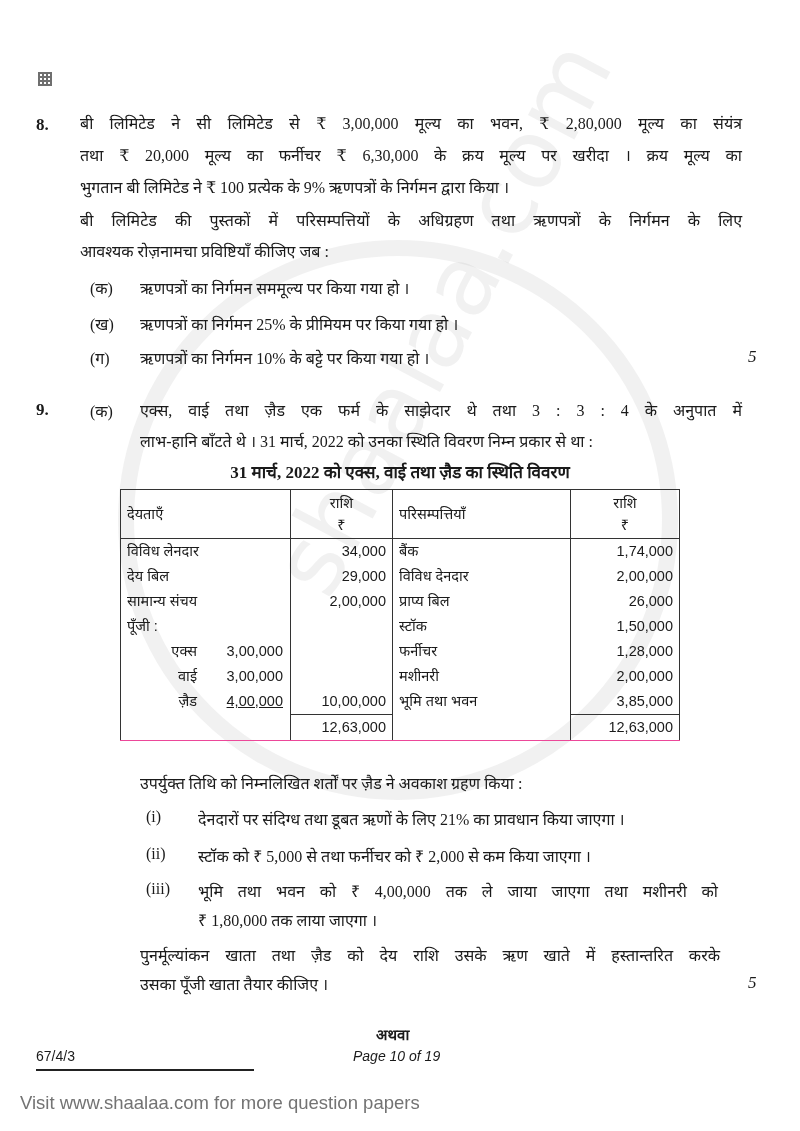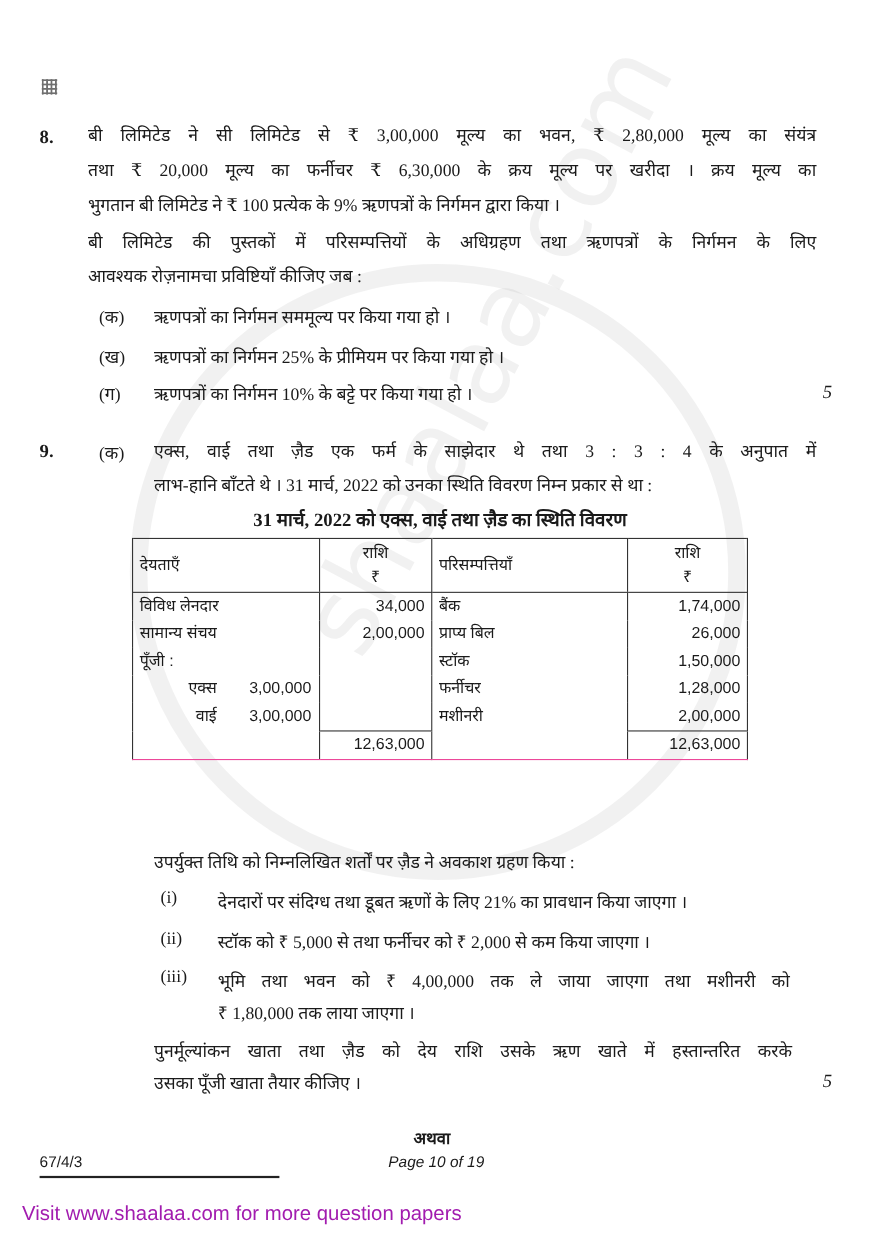--- a/index.html
+++ b/index.html
@@ -32,21 +32,21 @@
   .tot { border-top: 1px solid #333; border-bottom: 1px solid #333; }
   .cap-row { display: flex; }
   .cap-name { width: 70px; text-align: right; padding-right: 14px; }
   .cap-val { width: 72px; text-align: right; }
   .ul { text-decoration: underline; }
 
   .footer-code { left: 36px; top: 1048px; font-family: "Liberation Sans", sans-serif; font-size: 14px; }
   .footer-line { left: 36px; top: 1069px; width: 218px; height: 2px; background: #222; }
   .footer-page { left: 353px; top: 1048px; font-family: "Liberation Sans", sans-serif; font-size: 14px; font-style: italic; }
   .athva { left: 376px; top: 1012px; font-weight: bold; font-size: 15px; font-family: "DejaVu Sans", sans-serif; margin-top: 12px; }
-  .visit { left: 20px; top: 1092px; font-family: "Liberation Sans", sans-serif; font-size: 18.5px; color: #a21caf; }
+  .visit { left: 20px; top: 1092px; font-family: "Liberation Sans", sans-serif; font-size: 18.5px; color: #737373; }
 
   .wm-circle { left: 118px; top: 240px; width: 560px; height: 560px; border-radius: 50%;
                border: 16px solid rgba(190,190,190,0.22); box-sizing: border-box; pointer-events: none; }
   .wm-text { left: 250px; top: 560px; font-family: "DejaVu Sans", sans-serif; font-size: 96px;
              color: rgba(180,180,180,0.18); transform: rotate(-62deg); transform-origin: left top;
              pointer-events: none; white-space: nowrap; }
 </style>
 </head>
 <body>
 
@@ -90,20 +90,26 @@
       <div>₹</div>
     </td>
   </tr>
   <tr>
     <td class="c1">विविध लेनदार</td>
     <td class="c2">34,000</td>
     <td class="c3">बैंक</td>
     <td class="c4">1,74,000</td>
   </tr>
   <tr>
+    <td class="c1">देय बिल</td>
+    <td class="c2">29,000</td>
+    <td class="c3">विविध देनदार</td>
+    <td class="c4">2,00,000</td>
+  </tr>
+  <tr>
     <td class="c1">सामान्य संचय</td>
     <td class="c2">2,00,000</td>
     <td class="c3">प्राप्य बिल</td>
     <td class="c4">26,000</td>
   </tr>
   <tr>
     <td class="c1">पूँजी :</td>
     <td class="c2"></td>
     <td class="c3">स्टॉक</td>
     <td class="c4">1,50,000</td>
@@ -123,20 +129,31 @@
     <td class="c1">
       <div class="cap-row">
             <span class="cap-name">वाई</span>
             <span class="cap-val">3,00,000</span>
           </div>
     </td>
     <td class="c2"></td>
     <td class="c3">मशीनरी</td>
     <td class="c4">2,00,000</td>
   </tr>
+  <tr style="line-height:29px;">
+    <td class="c1">
+      <div class="cap-row">
+            <span class="cap-name">ज़ैड</span>
+            <span class="cap-val ul">4,00,000</span>
+          </div>
+    </td>
+    <td class="c2">10,00,000</td>
+    <td class="c3">भूमि तथा भवन</td>
+    <td class="c4">3,85,000</td>
+  </tr>
   <tr class="lastrow">
     <td class="c1"></td>
     <td class="c2 tot">12,63,000</td>
     <td class="c3"></td>
     <td class="c4 tot">12,63,000</td>
   </tr>
 </tbody>
   </table>
 
 <div class="abs opt" style="left:140px; top:772px;">उपर्युक्त तिथि को निम्नलिखित शर्तों पर ज़ैड ने अवकाश ग्रहण किया :</div>

